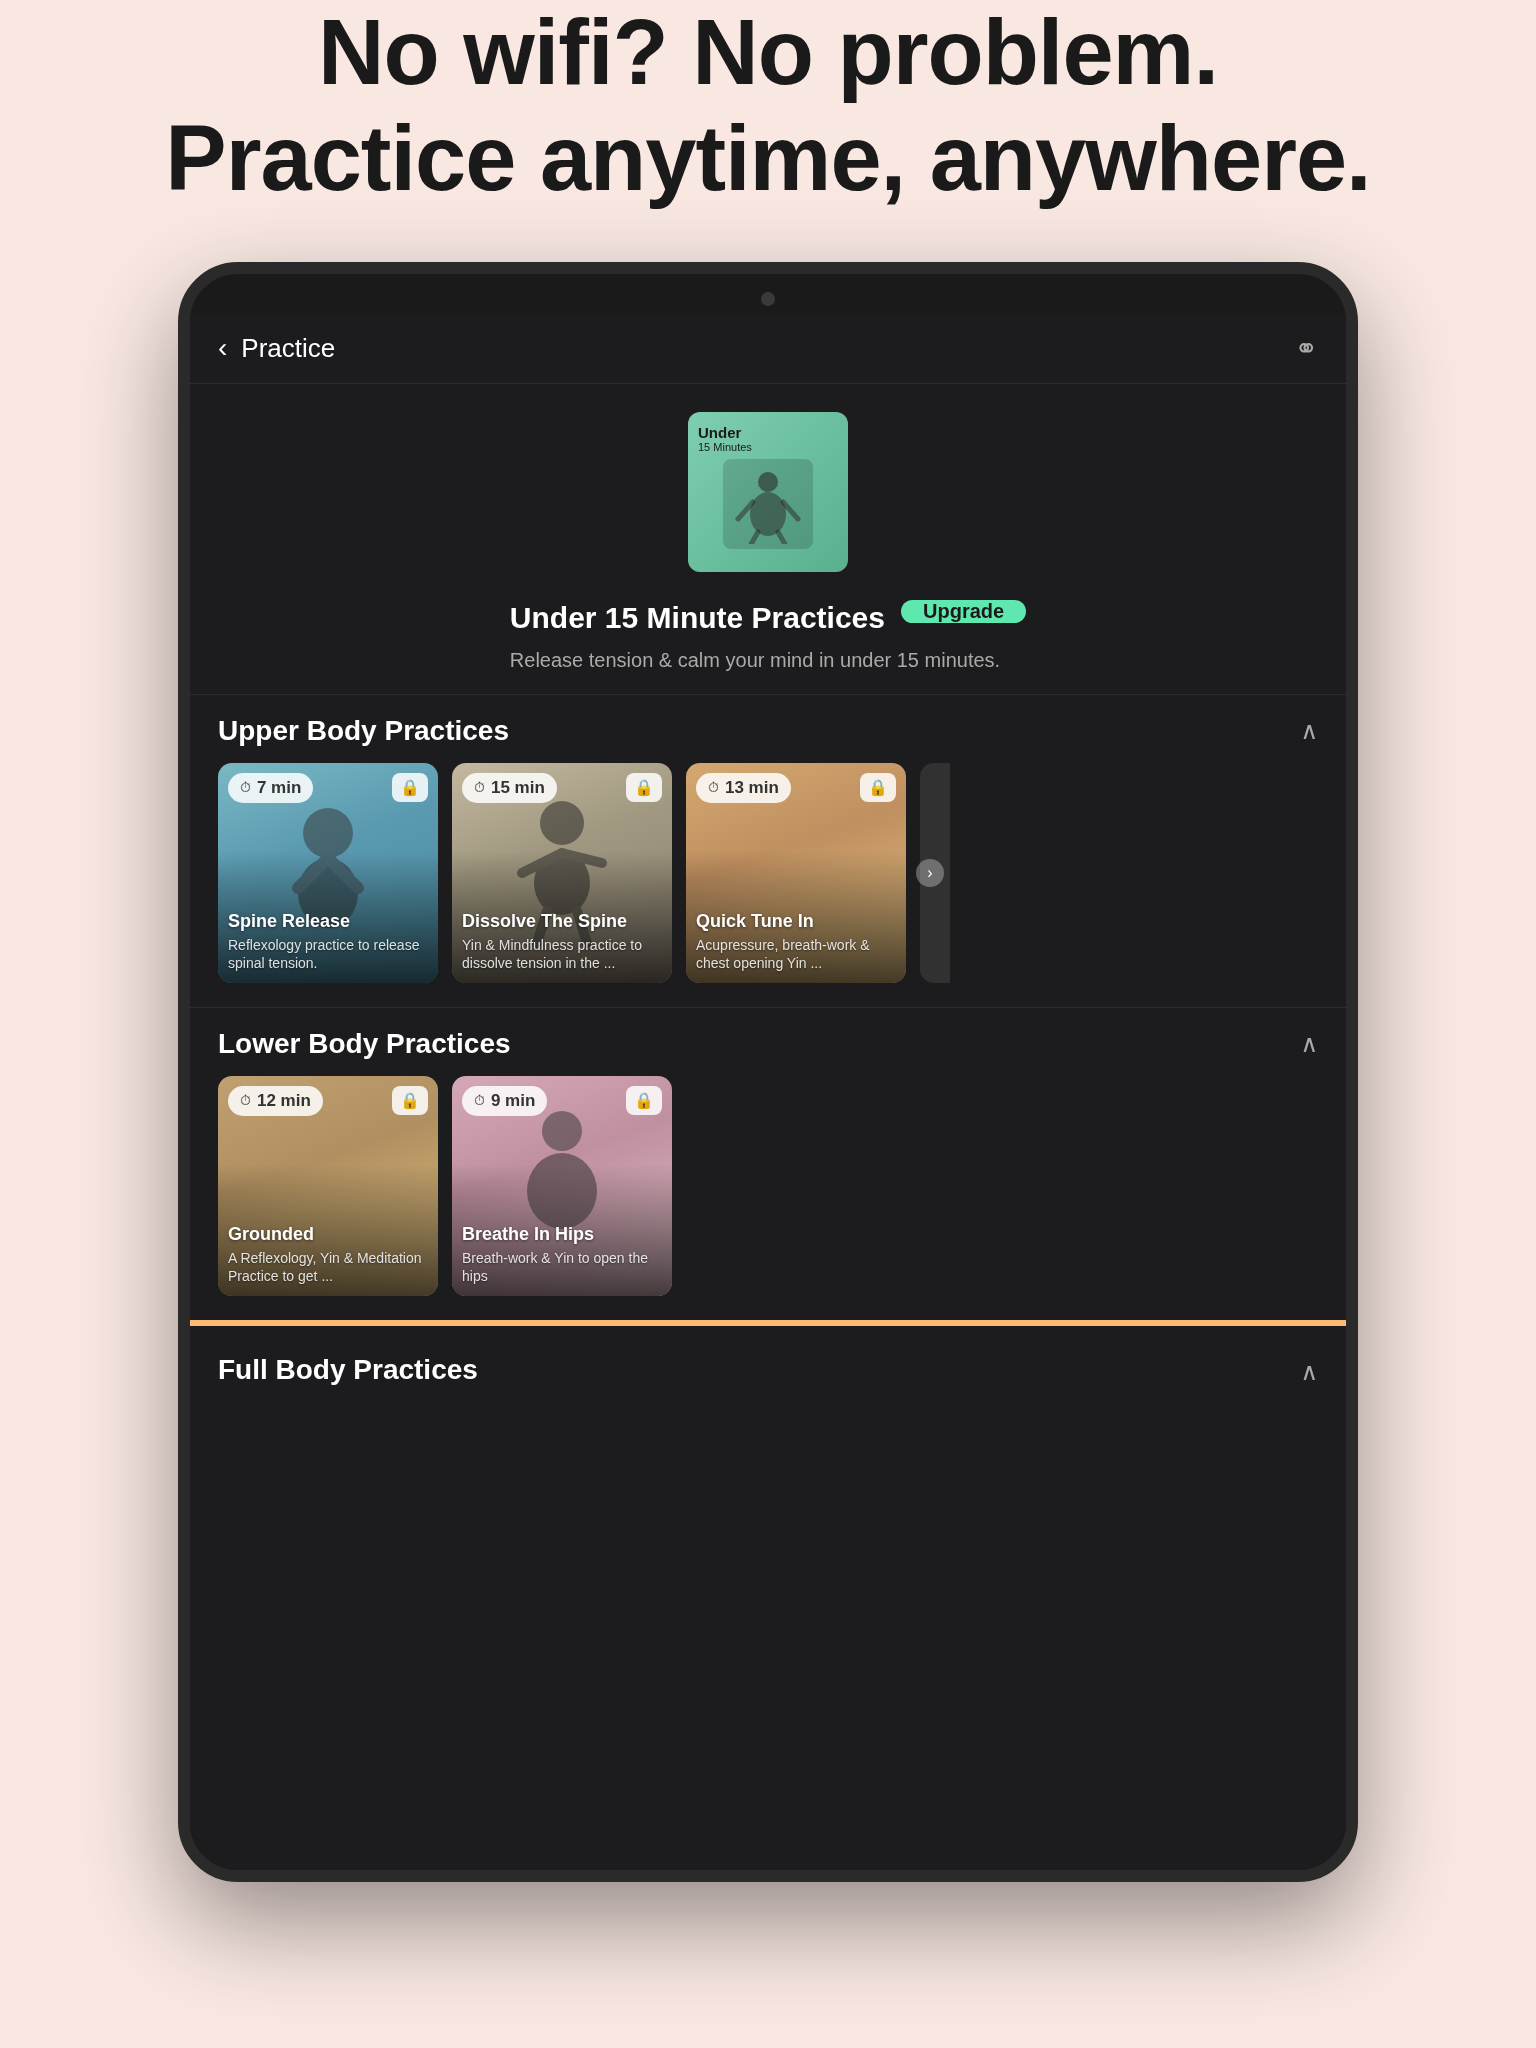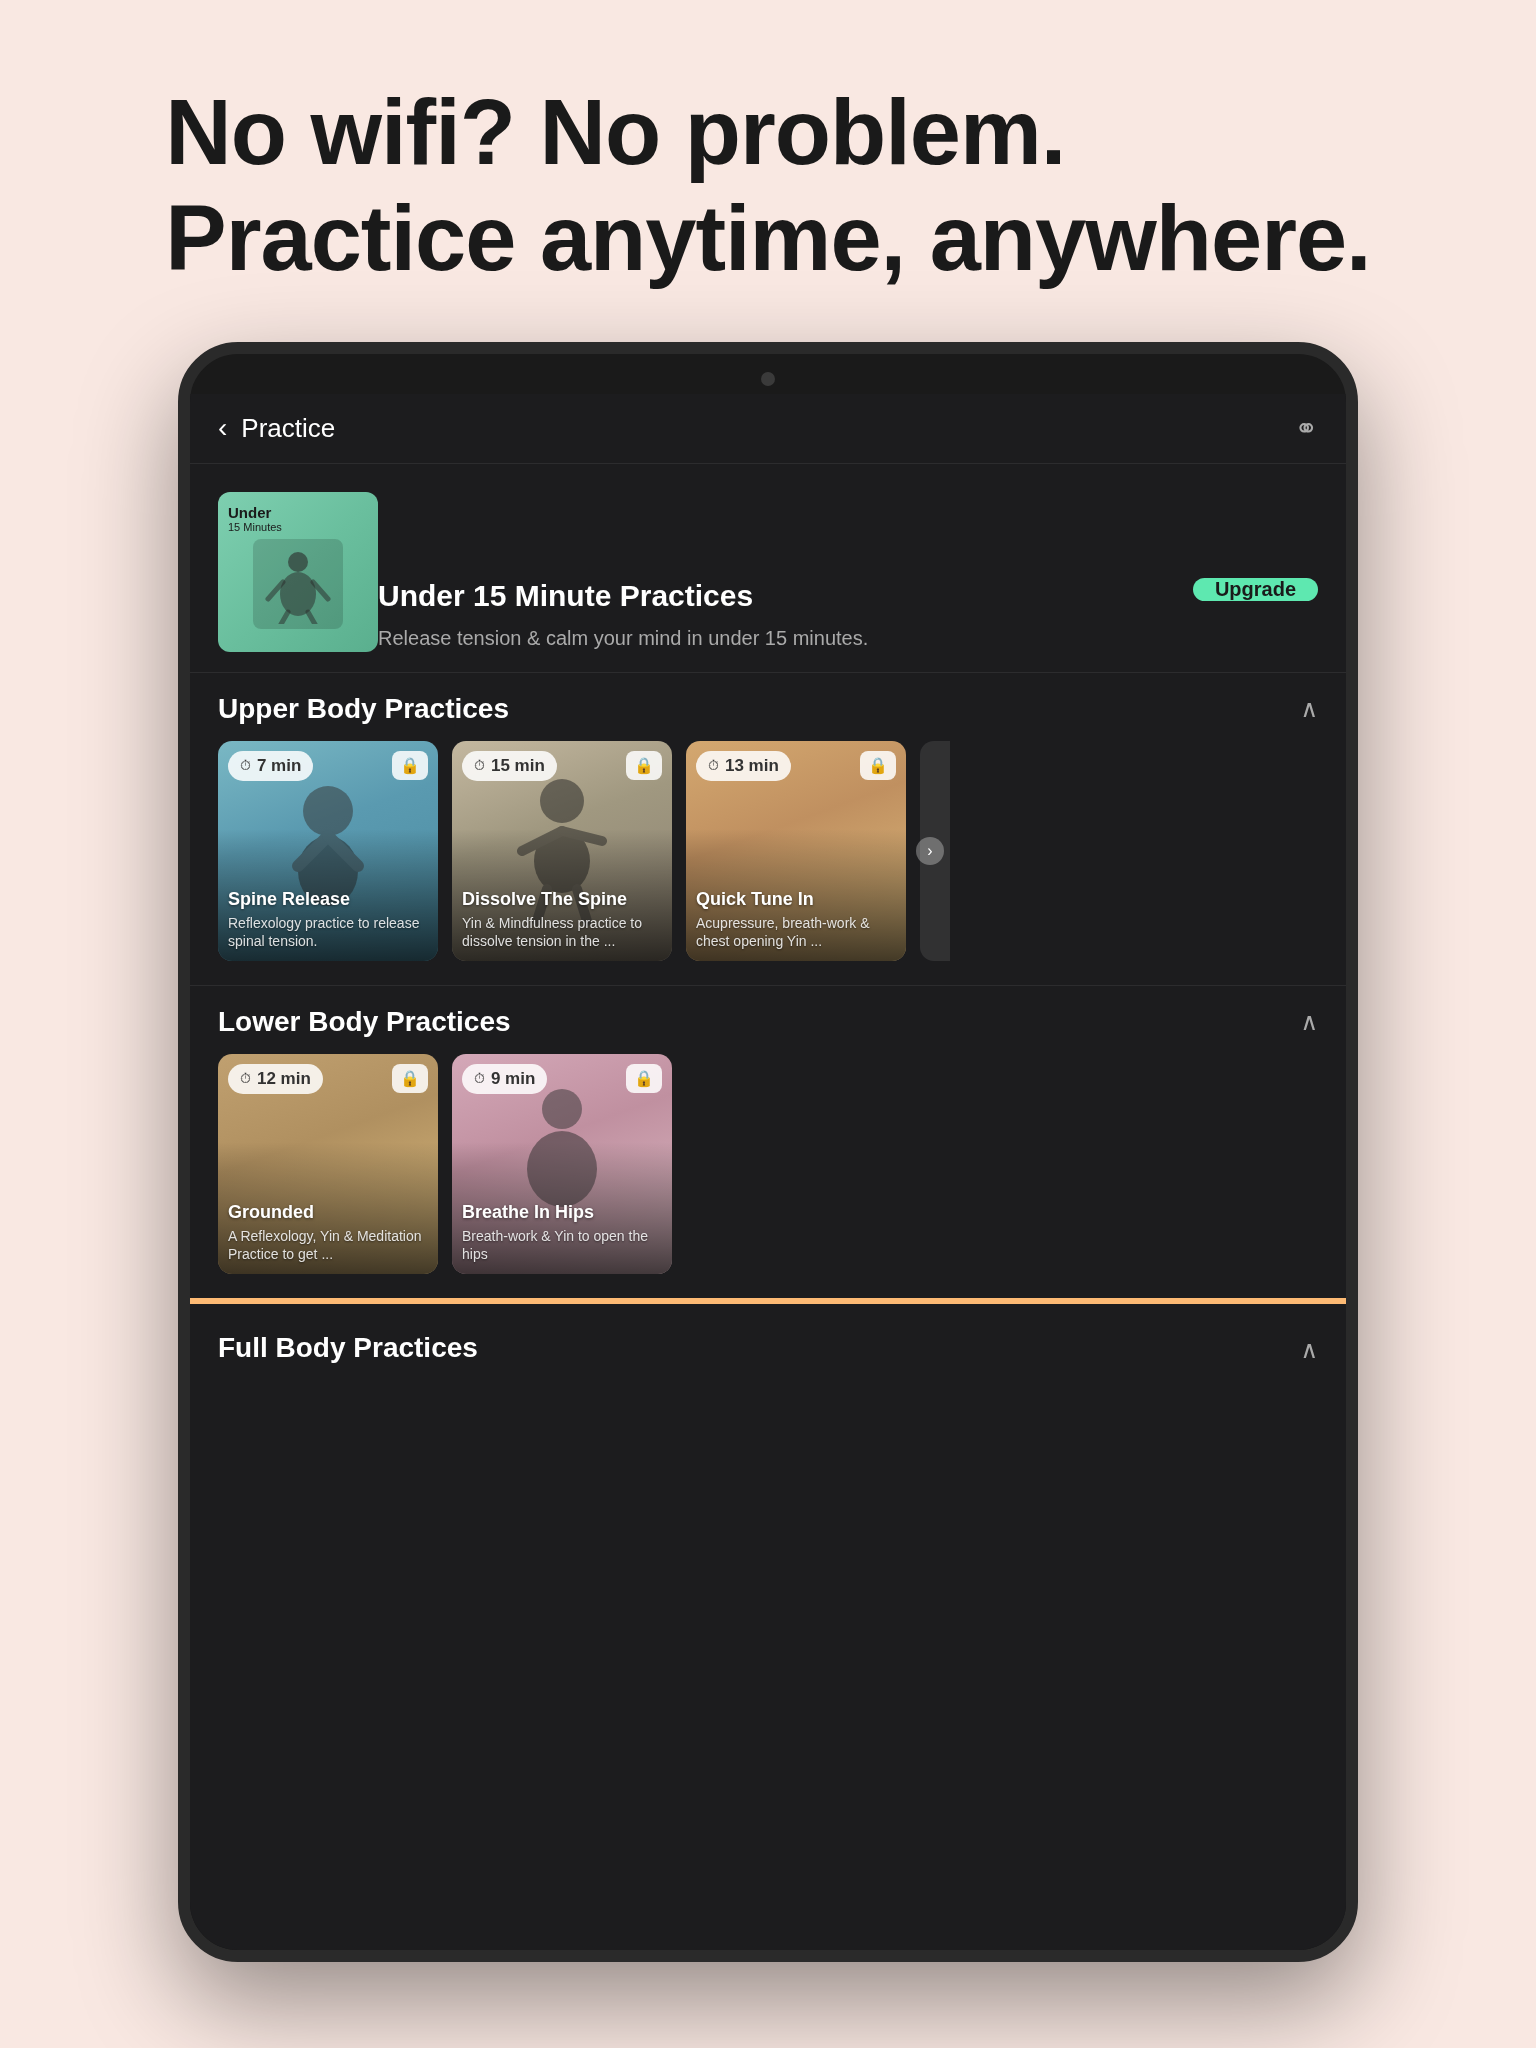--- a/index.html
+++ b/index.html
@@ -8,22 +8,21 @@
       height: 2048px;
       background-color: #f9e8e2;
       font-family: -apple-system, BlinkMacSystemFont, 'Helvetica Neue', Arial, sans-serif;
       display: flex;
       flex-direction: column;
       align-items: center;
       justify-content: flex-start;
       overflow: hidden;
     }
     .hero-text {
-      text-align: left;
-      margin-top: 80px;
+      text-align: center;
       margin-bottom: 50px;
     }
     .hero-text h1 {
       font-size: 92px;
       font-weight: 700;
       color: #1a1a1a;
       line-height: 1.15;
       letter-spacing: -1px;
     }
     
@@ -85,24 +84,26 @@
       color: #fff;
       margin-left: 8px;
     }
     .nav-link-icon {
       color: #aaa;
       font-size: 28px;
     }
     
     .collection-header {
       display: flex;
-      align-items: flex-end;
+      align-items: center;
       padding: 28px 28px 20px 28px;
       background: #1c1c1e;
+      gap: 24px;
       flex-shrink: 0;
+      flex-direction: column;
     }
     .collection-thumbnail {
       width: 160px;
       height: 160px;
       border-radius: 12px;
       background: linear-gradient(135deg, #7ecfb0 0%, #6abf9e 50%, #5aaf8e 100%);
       flex-shrink: 0;
       overflow: hidden;
       display: flex;
       flex-direction: column;

